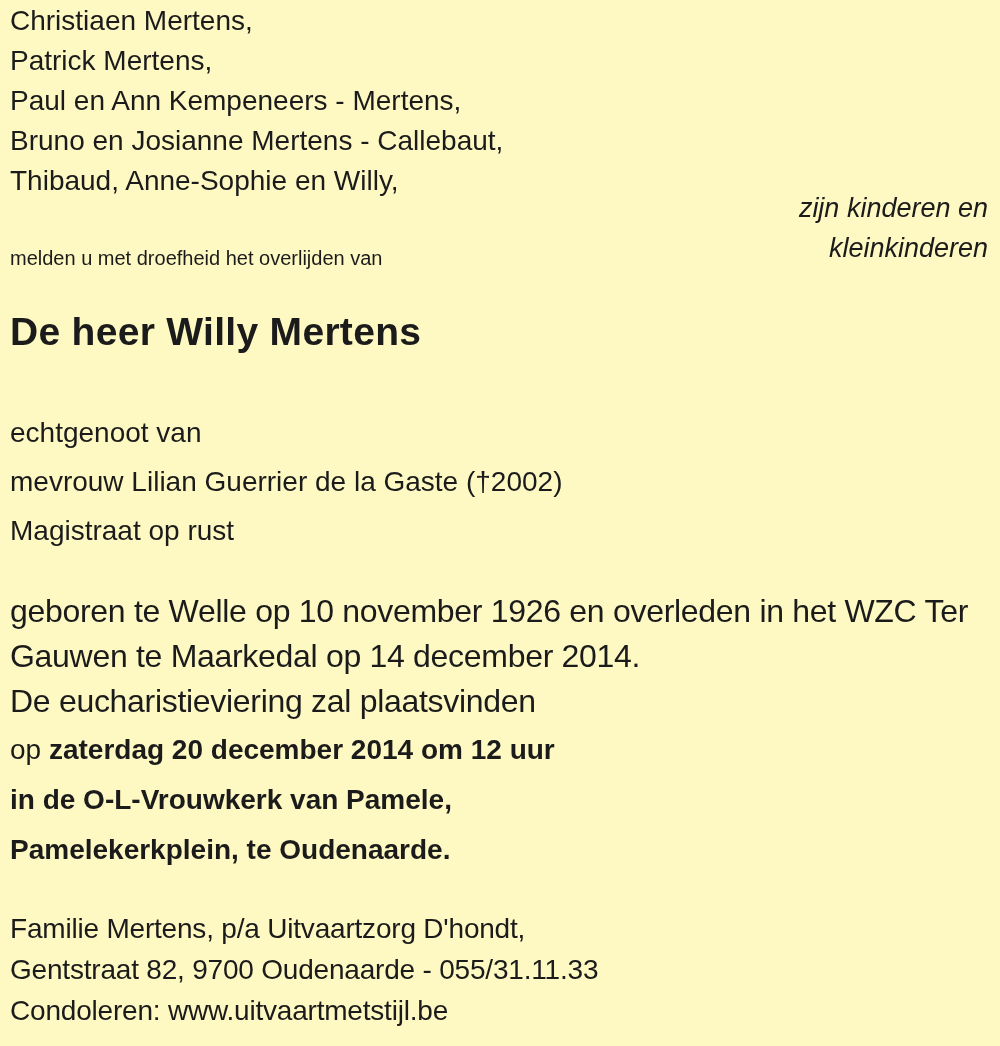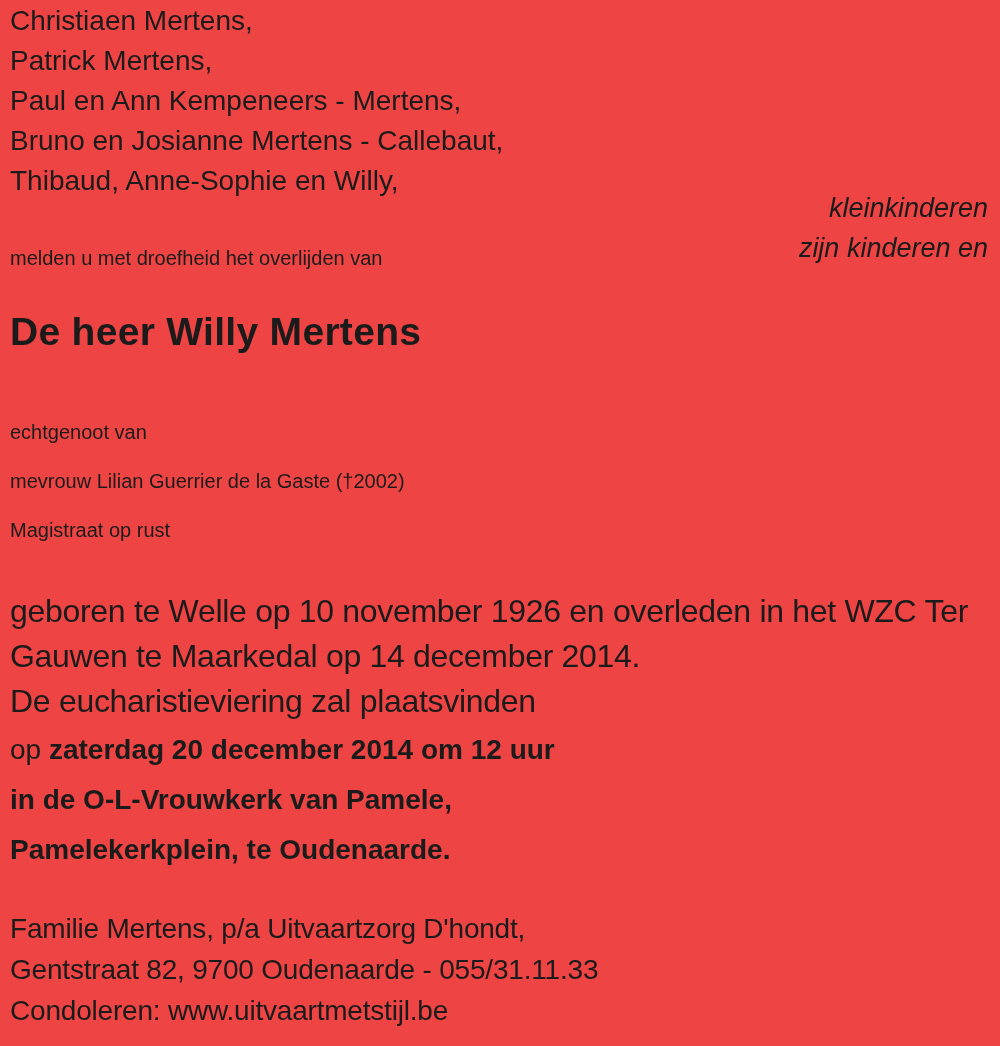--- a/index.html
+++ b/index.html
@@ -4,21 +4,21 @@
 <style>
   html, body {
     margin: 0;
     padding: 0;
     background: #ffffff;
   }
   .page {
     position: relative;
     width: 1000px;
     height: 1046px;
-    background: #ef4444;
+    background: #fef9c3;
     color: #1b1b1b;
     font-family: "Liberation Sans", sans-serif;
     overflow: hidden;
   }
   .block {
     position: absolute;
     left: 10px;
     white-space: nowrap;
   }
   .announcers-block {
@@ -42,21 +42,21 @@
   }
   .deceased-name {
     top: 310px;
     margin: 0;
     font-size: 39px;
     font-weight: bold;
     letter-spacing: 0.3px;
   }
   .spouse-block {
     top: 408px;
-    font-size: 20px;
+    font-size: 28px;
     line-height: 49px;
   }
   .life-block {
     top: 589px;
     font-size: 32px;
     line-height: 45px;
     letter-spacing: -0.3px;
   }
   .service-block {
     top: 725px;
@@ -82,22 +82,22 @@
 
   <div class="block announcers-block">
     <div class="line">Christiaen Mertens,</div>
     <div class="line">Patrick Mertens,</div>
     <div class="line">Paul en Ann Kempeneers - Mertens,</div>
     <div class="line">Bruno en Josianne Mertens - Callebaut,</div>
     <div class="line">Thibaud, Anne-Sophie en Willy,</div>
   </div>
 
   <div class="block relation-block">
+    <div class="line">zijn kinderen en</div>
     <div class="line">kleinkinderen</div>
-    <div class="line">zijn kinderen en</div>
   </div>
 
   <div class="block announcement-line">melden u met droefheid het overlijden van</div>
 
   <h1 class="block deceased-name">De heer Willy Mertens</h1>
 
   <div class="block spouse-block">
     <div class="line">echtgenoot van</div>
     <div class="line">mevrouw Lilian Guerrier de la Gaste (†2002)</div>
     <div class="line">Magistraat op rust</div>

